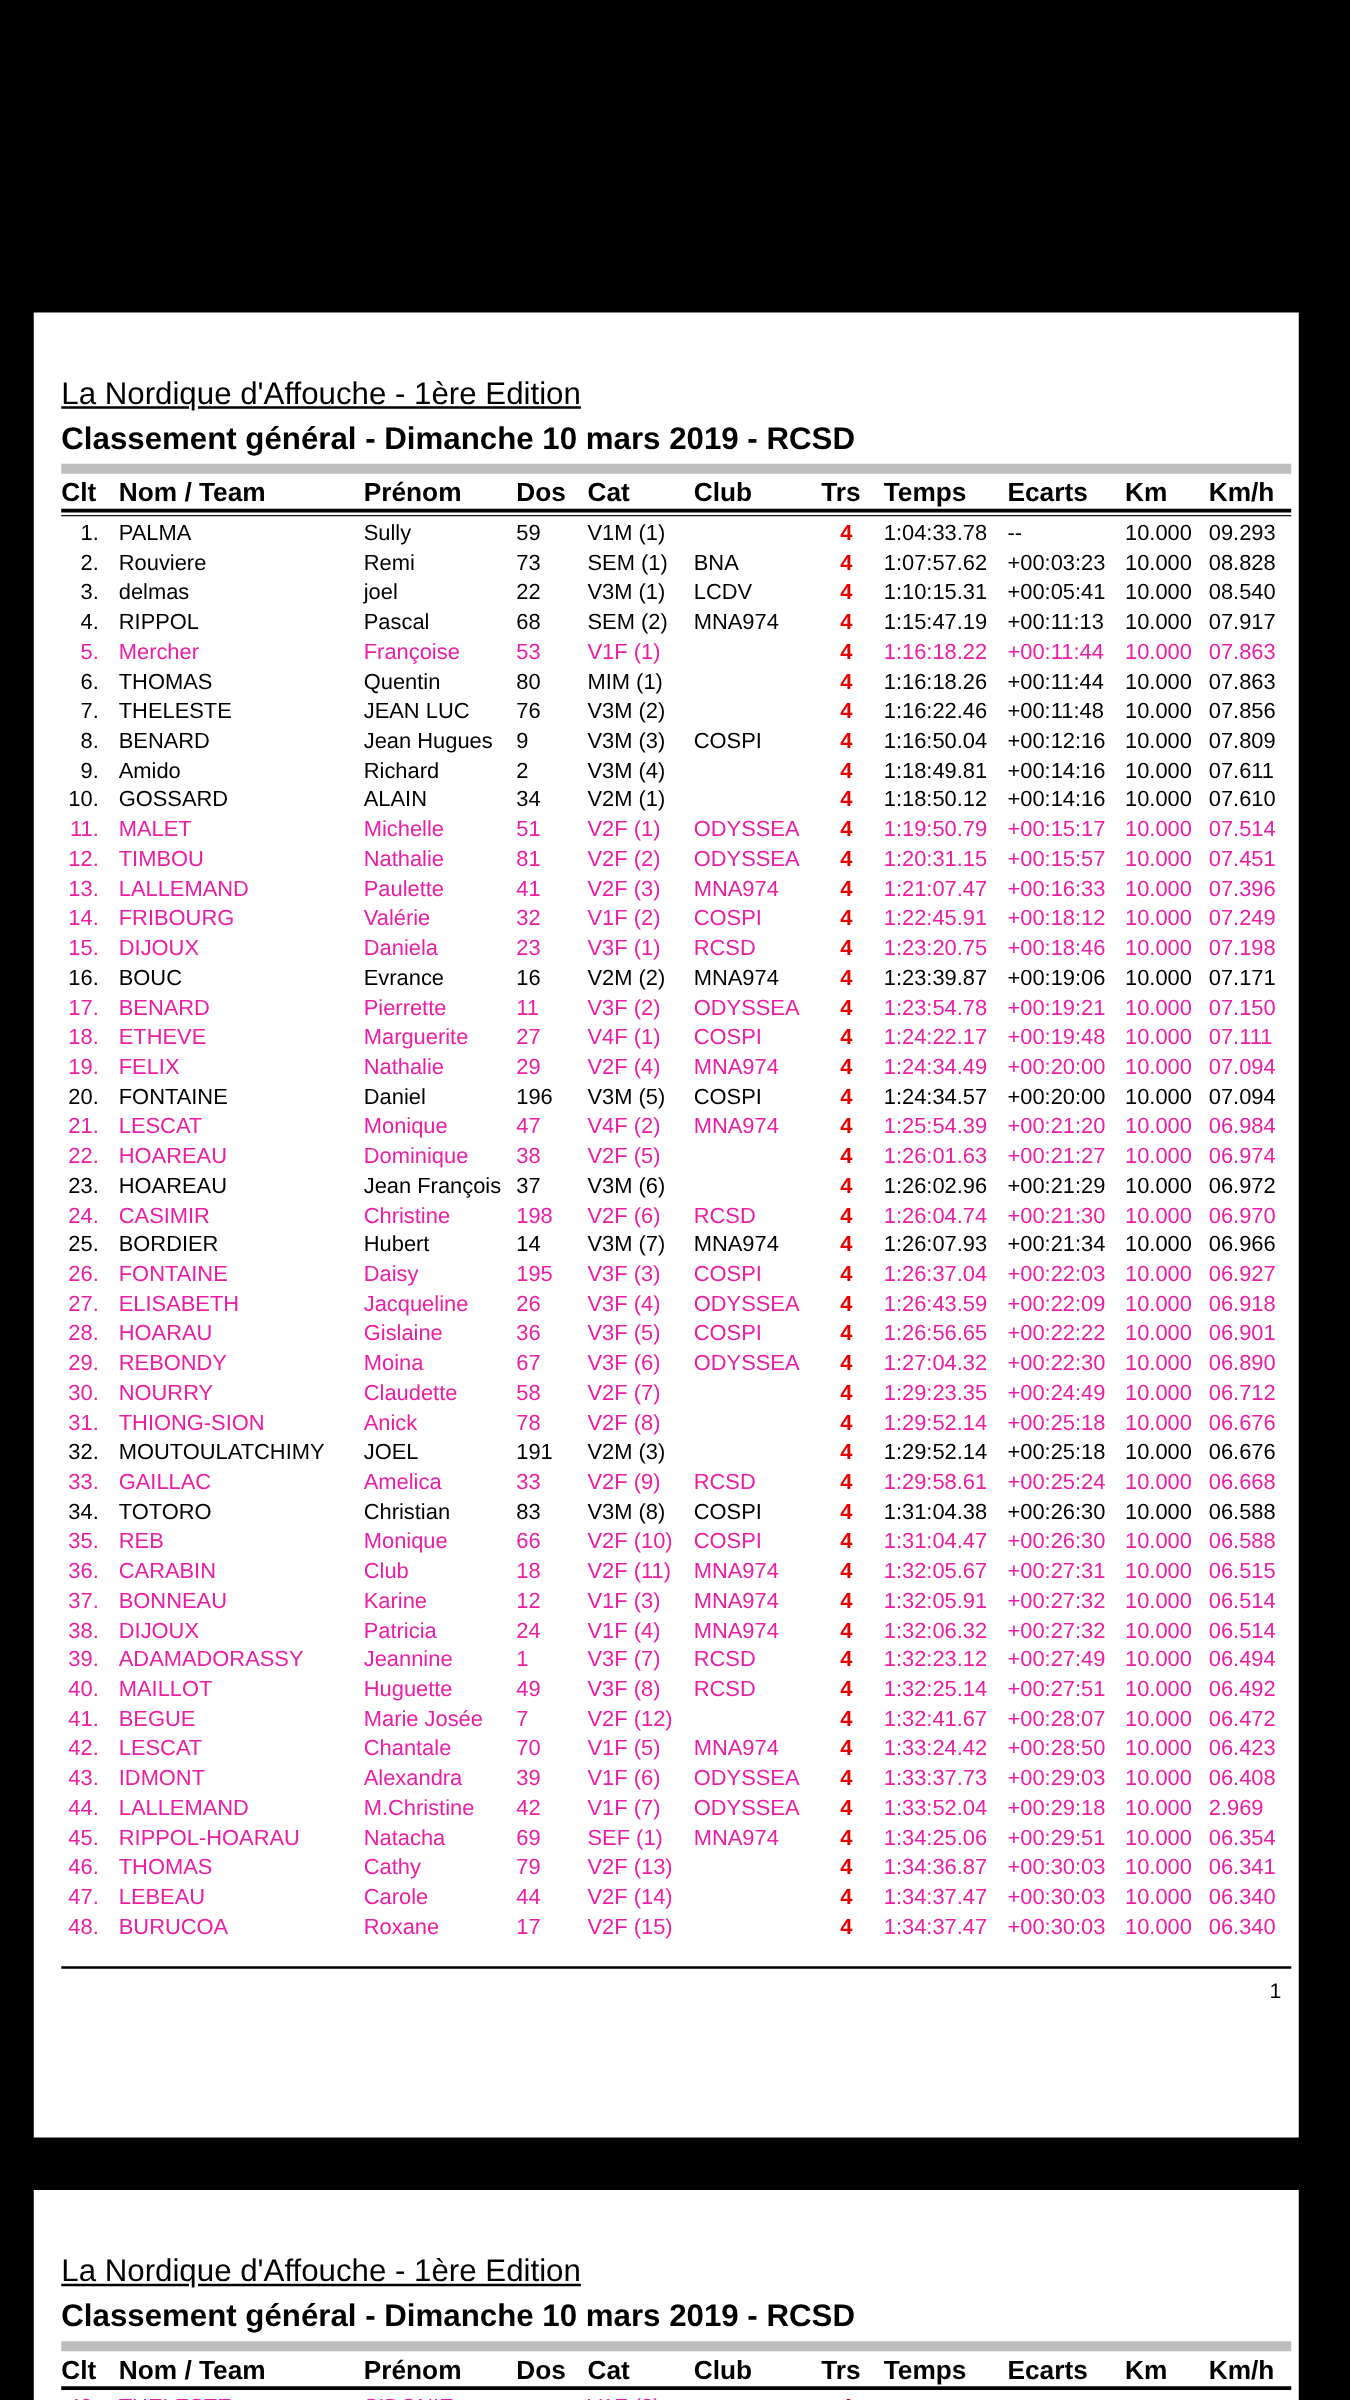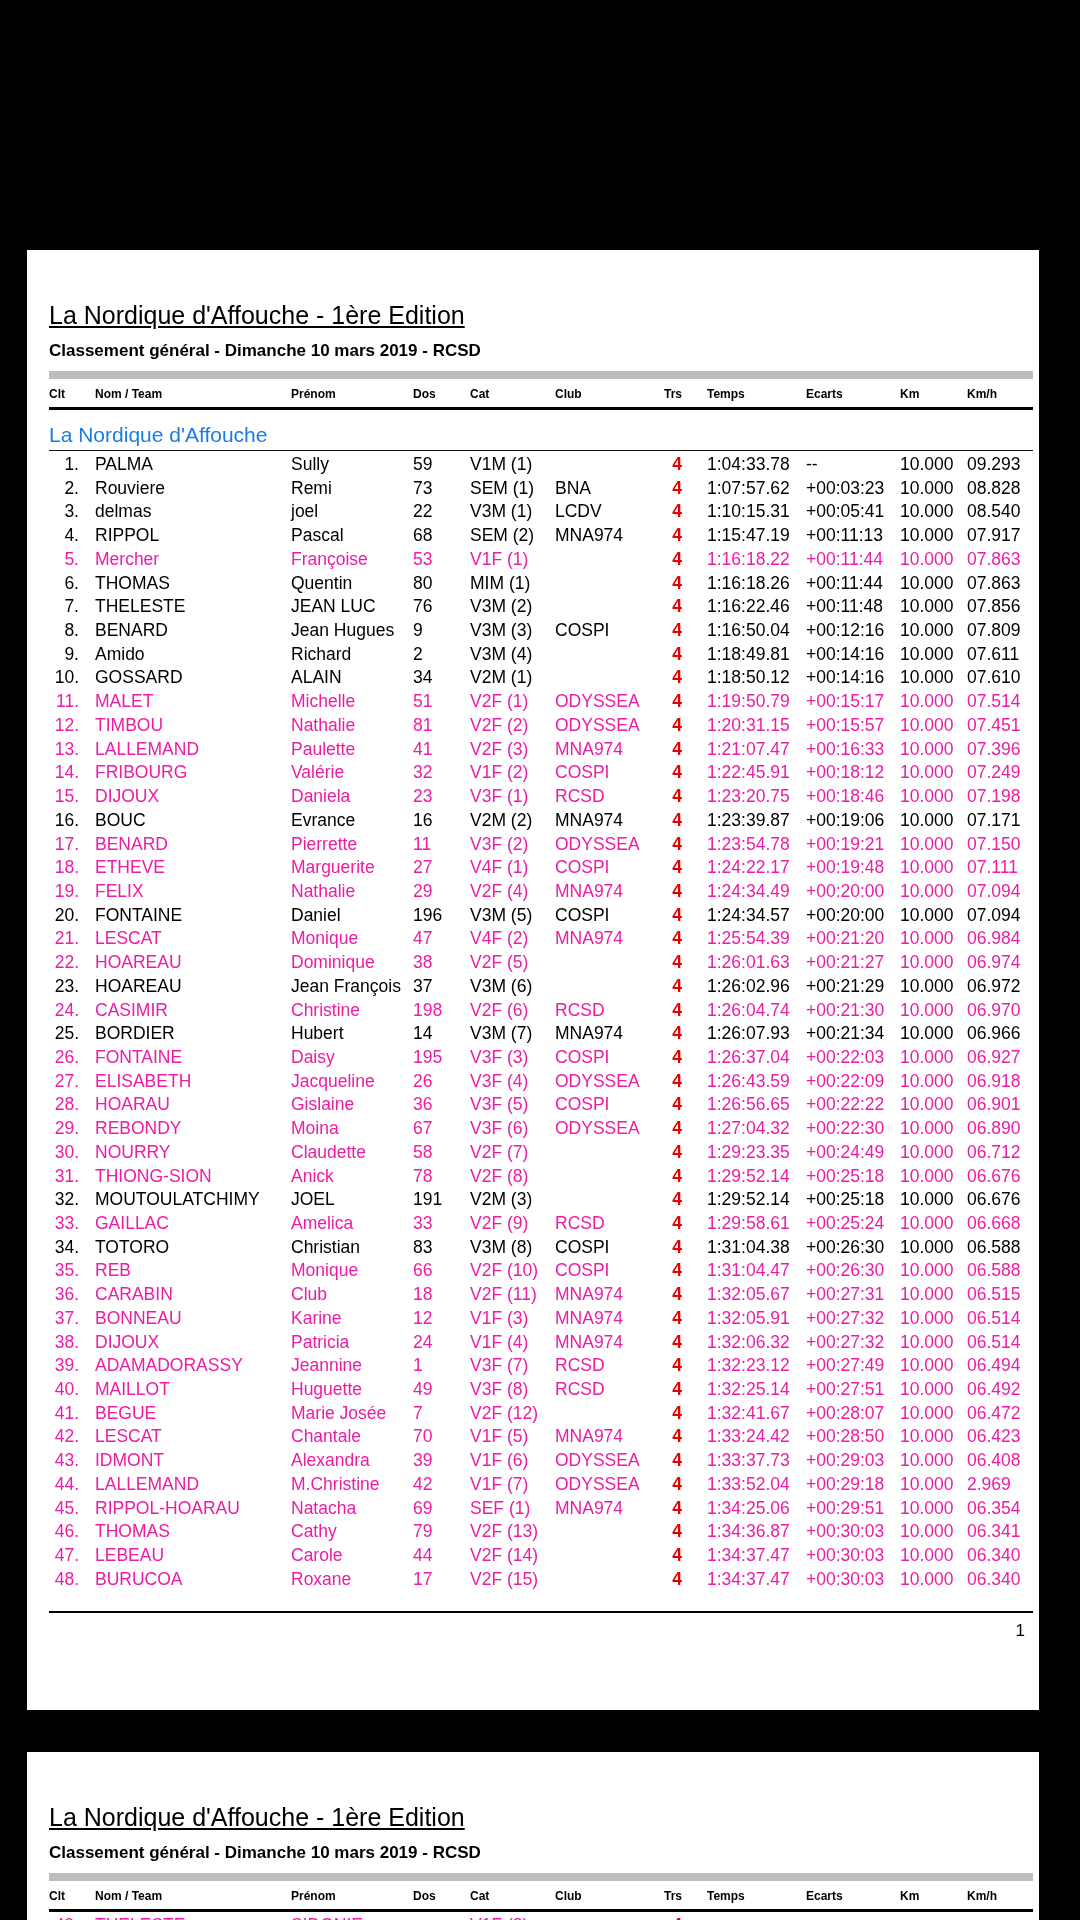--- a/index.html
+++ b/index.html
@@ -3,29 +3,29 @@
 <meta charset="utf-8">
 <style>
   html,body{margin:0;padding:0;background:#000;}
   #screen{position:relative;width:1080px;height:1920px;background:#000;overflow:hidden;
           font-family:"Liberation Sans","DejaVu Sans",sans-serif;color:#000;}
   .page{position:absolute;left:27px;width:1012px;background:#ffffff;overflow:hidden;}
   #page1{top:250px;height:1460px;}
   #page2{top:1752px;height:168px;}
   .inner{padding-left:22px;padding-right:16px;width:984px;box-sizing:content-box;}
   .doc-title{margin-top:50px;font-size:25px;line-height:30px;text-decoration:underline;white-space:nowrap;}
-  .doc-subtitle{margin-top:6px;font-size:17px;line-height:30px;font-weight:700;white-space:nowrap;}
+  .doc-subtitle{margin-top:6px;font-size:25px;line-height:30px;font-weight:700;white-space:nowrap;}
   .gray-bar{margin-top:5px;height:8px;width:984px;background:#bdbdbd;}
   .grid{display:grid;grid-template-columns:30px 212px 122px 57px 85px 102px 25px 124px 94px 67px 66px;width:984px;}
   .c{white-space:nowrap;overflow:visible;}
   .clt{text-align:right;}
   .nom{padding-left:16px;}
   .trs{text-align:right;}
   .temps{padding-left:25px;}
-  .head{margin-top:3px;height:25px;line-height:25px;font-size:12px;font-weight:700;}
+  .head{margin-top:3px;height:25px;line-height:25px;font-size:21px;font-weight:700;}
   .head .clt{text-align:left;}
   .head .trs{text-align:right;}
   .head-rule{height:2.5px;background:#000;width:984px;}
   .section-title{margin-top:12px;font-size:21px;line-height:26px;color:#1b7de0;}
   .section-rule{margin-top:2px;height:1.5px;background:#141414;width:984px;}
   .rows{margin-top:2px;}
   .row{height:23.72px;line-height:23.72px;font-size:17.5px;}
   .row.female{color:#ec1da5;}
   .row .trs{color:#e60000;font-weight:700;}
   .footer-rule{margin-top:19px;height:2px;background:#000;width:984px;}
@@ -48,21 +48,20 @@
         <span class="c dos">Dos</span>
         <span class="c cat">Cat</span>
         <span class="c club">Club</span>
         <span class="c trs">Trs</span>
         <span class="c temps">Temps</span>
         <span class="c ecarts">Ecarts</span>
         <span class="c km">Km</span>
         <span class="c kmh">Km/h</span>
       </div>
       <div class="head-rule"></div>
-      <div class="section-title">La Nordique d'Affouche</div>
       <div class="section-rule"></div>
       <div class="rows" id="rows1">
   <div class="row grid male">
     <span class="c clt">1.</span>
     <span class="c nom">PALMA</span>
     <span class="c prenom">Sully</span>
     <span class="c dos">59</span>
     <span class="c cat">V1M (1)</span>
     <span class="c club"></span>
     <span class="c trs">4</span>

